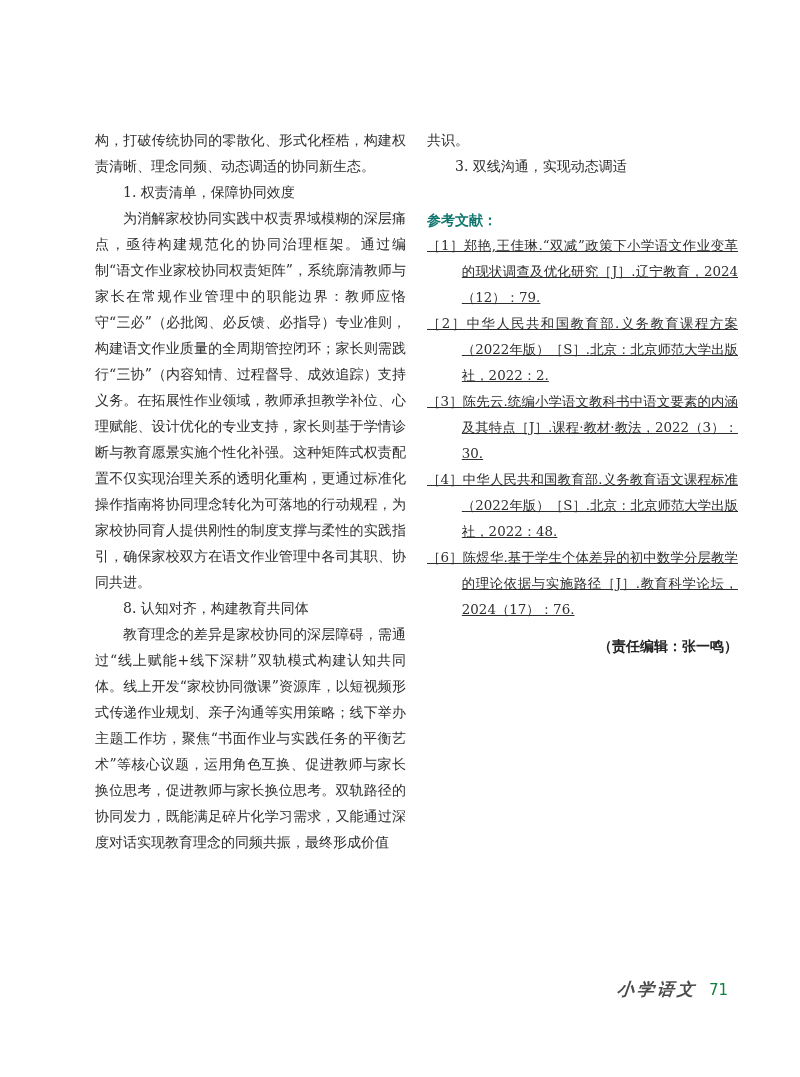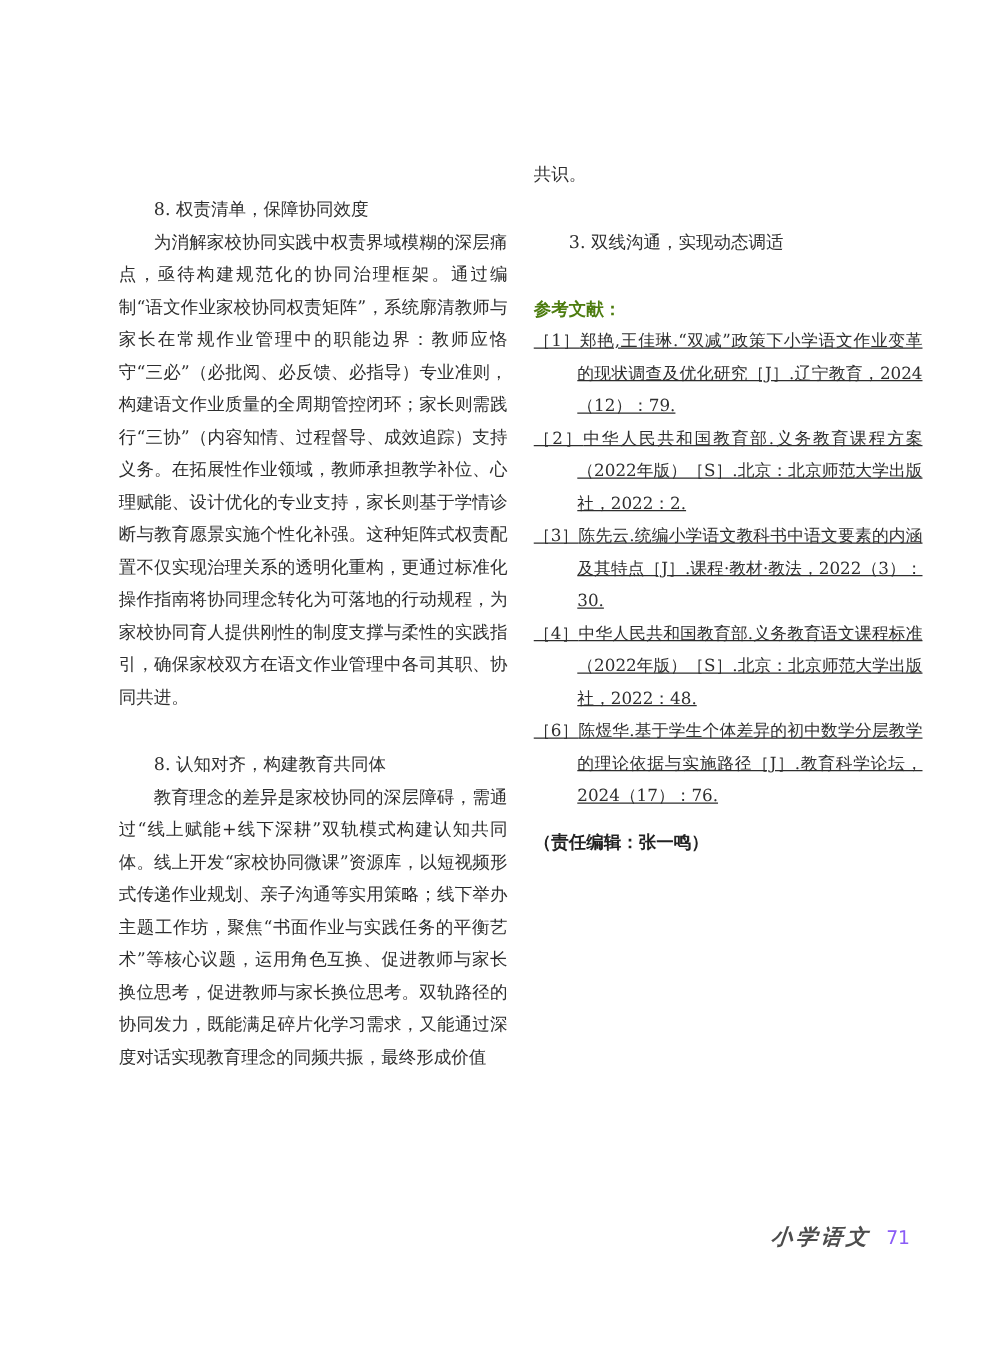--- a/index.html
+++ b/index.html
@@ -27,42 +27,43 @@
   .col { width: 311px; }
   .para {
     margin: 0;
     font-size: 14px;
     line-height: 26px;
     text-align: justify;
     text-justify: inter-ideograph;
     text-indent: 2em;
   }
   .para.cont { text-indent: 0; }
-  .para.heading { text-indent: 2em; margin-top: 28px; }
+  .para.heading { text-indent: 2em; }
   .refs-heading {
     margin: 28px 0 0 0;
     font-family: "DejaVu Sans", "Liberation Sans", sans-serif;
     font-weight: bold;
     font-size: 14px;
     line-height: 26px;
-    color: #4d7c0f;
+    color: #0f766e;
   }
   .reference {
     margin: 0;
     font-size: 13.4px;
     line-height: 26px;
     text-align: justify;
     text-justify: inter-ideograph;
     padding-left: 2.6em;
     text-indent: -2.6em;
     text-decoration: underline;
   }
   .ref-label { white-space: nowrap; }
   .editor-note {
     margin: 10px 0 0 0;
+    text-align: right;
     font-family: "DejaVu Sans", "Liberation Sans", sans-serif;
     font-weight: bold;
     font-size: 14px;
     line-height: 26px;
     color: #222222;
   }
   .footer {
     position: absolute;
     top: 978px;
     right: 72px;
@@ -75,32 +76,33 @@
     font-style: italic;
     font-weight: bold;
     font-size: 17px;
     letter-spacing: 3px;
     color: #4c4c4c;
     transform: skewX(-6deg);
   }
   .page-number {
     font-family: "DejaVu Sans", "Liberation Sans", sans-serif;
     font-size: 15px;
-    color: #8b5cf6;
+    color: #15803d;
   }
 </style>
 </head>
 <body>
 
 <div class="page">
 
   <div class="content">
 
     <div class="col">
-      <p class="para heading">8. 权责清单，保障协同效度</p>
+      <p class="para cont">构，打破传统协同的零散化、形式化桎梏，构建权责清晰、理念同频、动态调适的协同新生态。</p>
+      <p class="para heading">1. 权责清单，保障协同效度</p>
       <p class="para">为消解家校协同实践中权责界域模糊的深层痛点，亟待构建规范化的协同治理框架。通过编制“语文作业家校协同权责矩阵”，系统廓清教师与家长在常规作业管理中的职能边界：教师应恪守“三必”（必批阅、必反馈、必指导）专业准则，构建语文作业质量的全周期管控闭环；家长则需践行“三协”（内容知情、过程督导、成效追踪）支持义务。在拓展性作业领域，教师承担教学补位、心理赋能、设计优化的专业支持，家长则基于学情诊断与教育愿景实施个性化补强。这种矩阵式权责配置不仅实现治理关系的透明化重构，更通过标准化操作指南将协同理念转化为可落地的行动规程，为家校协同育人提供刚性的制度支撑与柔性的实践指引，确保家校双方在语文作业管理中各司其职、协同共进。</p>
       <p class="para heading">8. 认知对齐，构建教育共同体</p>
       <p class="para">教育理念的差异是家校协同的深层障碍，需通过“线上赋能+线下深耕”双轨模式构建认知共同体。线上开发“家校协同微课”资源库，以短视频形式传递作业规划、亲子沟通等实用策略；线下举办主题工作坊，聚焦“书面作业与实践任务的平衡艺术”等核心议题，运用角色互换、促进教师与家长换位思考，促进教师与家长换位思考。双轨路径的协同发力，既能满足碎片化学习需求，又能通过深度对话实现教育理念的同频共振，最终形成价值</p>
     </div>
 
     <div class="col">
       <p class="para cont">共识。</p>
       <p class="para heading">3. 双线沟通，实现动态调适</p>
 
       <p class="refs-heading">参考文献：</p>

